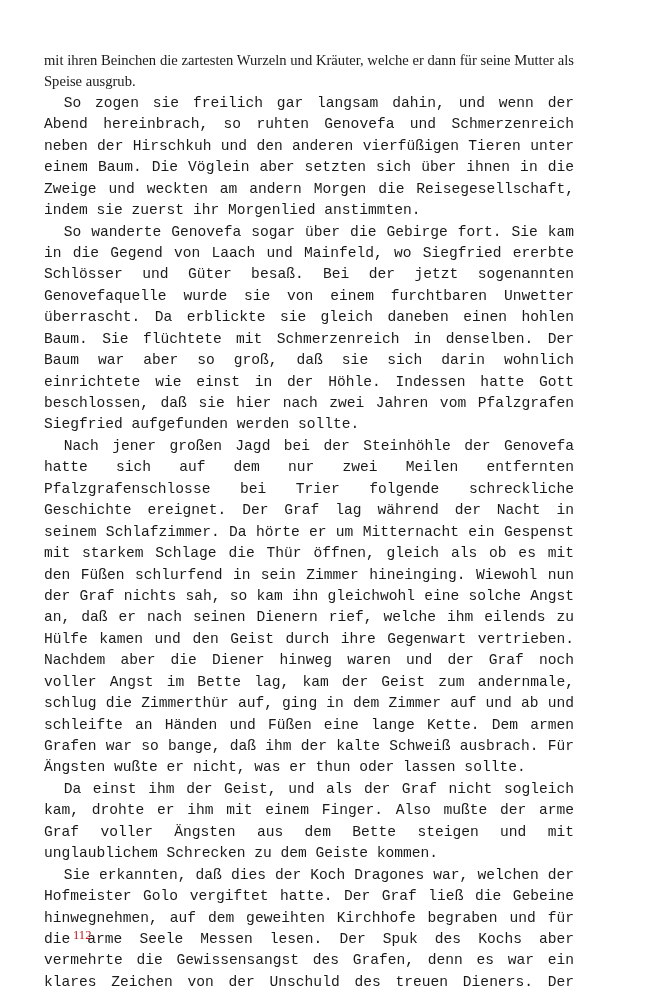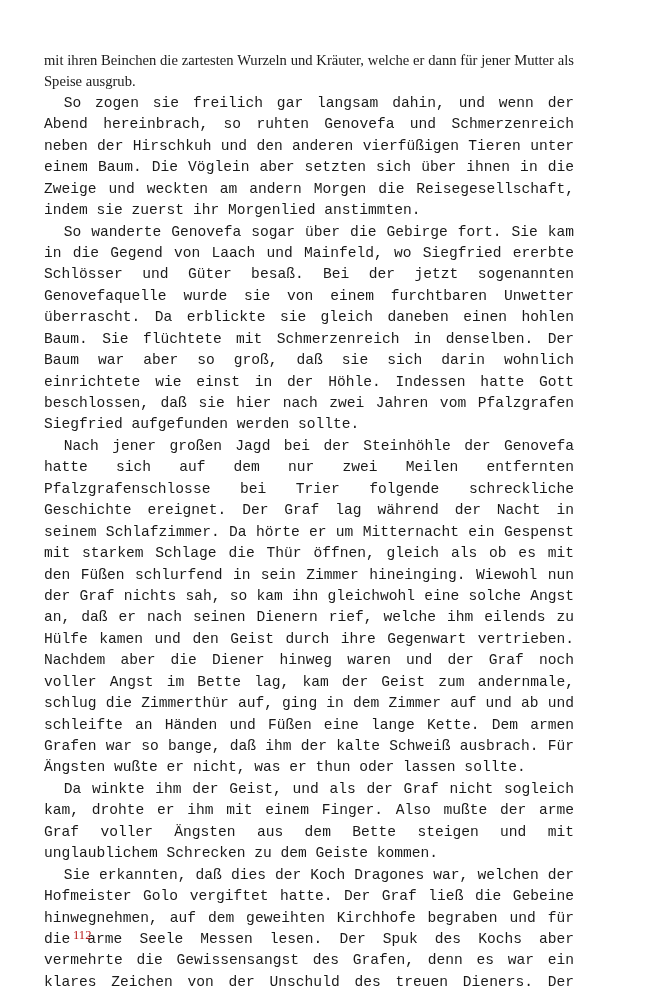--- a/index.html
+++ b/index.html
@@ -44,21 +44,21 @@
     font-family: "Liberation Serif", serif;
     color: #b91c1c;
     margin-left: 29px;
   }
 </style>
 </head>
 <body>
 
 <div class="page">
   <div class="body-text">
-    <p>mit ihren Beinchen die zartesten Wurzeln und Kräuter, welche er dann für jener Mutter als Speise ausgrub.</p>
+    <p>mit ihren Beinchen die zartesten Wurzeln und Kräuter, welche er dann für seine Mutter als Speise ausgrub.</p>
     <p class="indent">So zogen sie freilich gar langsam dahin, und wenn der Abend hereinbrach, so ruhten Genovefa und Schmerzenreich neben der Hirschkuh und den anderen vierfüßigen Tieren unter einem Baum. Die Vöglein aber setzten sich über ihnen in die Zweige und weckten am andern Morgen die Reisegesellschaft, indem sie zuerst ihr Morgenlied anstimmten.</p>
     <p class="indent">So wanderte Genovefa sogar über die Gebirge fort. Sie kam in die Gegend von Laach und Mainfeld, wo Siegfried ererbte Schlösser und Güter besaß. Bei der jetzt sogenannten Genovefaquelle wurde sie von einem furchtbaren Unwetter überrascht. Da erblickte sie gleich daneben einen hohlen Baum. Sie flüchtete mit Schmerzenreich in denselben. Der Baum war aber so groß, daß sie sich darin wohnlich einrichtete wie einst in der Höhle. Indessen hatte Gott beschlossen, daß sie hier nach zwei Jahren vom Pfalzgrafen Siegfried aufgefunden werden sollte.</p>
     <p class="indent">Nach jener großen Jagd bei der Steinhöhle der Genovefa hatte sich auf dem nur zwei Meilen entfernten Pfalzgrafenschlosse bei Trier folgende schreckliche Geschichte ereignet. Der Graf lag während der Nacht in seinem Schlafzimmer. Da hörte er um Mitternacht ein Gespenst mit starkem Schlage die Thür öffnen, gleich als ob es mit den Füßen schlurfend in sein Zimmer hineinging. Wiewohl nun der Graf nichts sah, so kam ihn gleichwohl eine solche Angst an, daß er nach seinen Dienern rief, welche ihm eilends zu Hülfe kamen und den Geist durch ihre Gegenwart vertrieben. Nachdem aber die Diener hinweg waren und der Graf noch voller Angst im Bette lag, kam der Geist zum andernmale, schlug die Zimmerthür auf, ging in dem Zimmer auf und ab und schleifte an Händen und Füßen eine lange Kette. Dem armen Grafen war so bange, daß ihm der kalte Schweiß ausbrach. Für Ängsten wußte er nicht, was er thun oder lassen sollte.</p>
-    <p class="indent">Da winkte ihm der Geist, und als der Graf nicht sogleich kam, drohte er ihm mit einem Finger. Also mußte der arme Graf voller Ängsten aus dem Bette steigen und mit unglaublichem Schrecken zu dem Geiste kommen.</p>
+    <p class="indent">Da einst ihm der Geist, und als der Graf nicht sogleich kam, drohte er ihm mit einem Finger. Also mußte der arme Graf voller Ängsten aus dem Bette steigen und mit unglaublichem Schrecken zu dem Geiste kommen.</p>
     <p class="indent">Sie erkannten, daß dies der Koch Dragones war, welchen der Hofmeister Golo vergiftet hatte. Der Graf ließ die Gebeine hinwegnehmen, auf dem geweihten Kirchhofe begraben und für die arme Seele Messen lesen. Der Spuk des Kochs aber vermehrte die Gewissensangst des Grafen, denn es war ein klares Zeichen von der Unschuld des treuen Dieners. Der klarste Beweis von Golos Betruge aber war folgender:</p>
   </div>
   <div class="folio">112</div>
 </div>
 
 </body></html>

